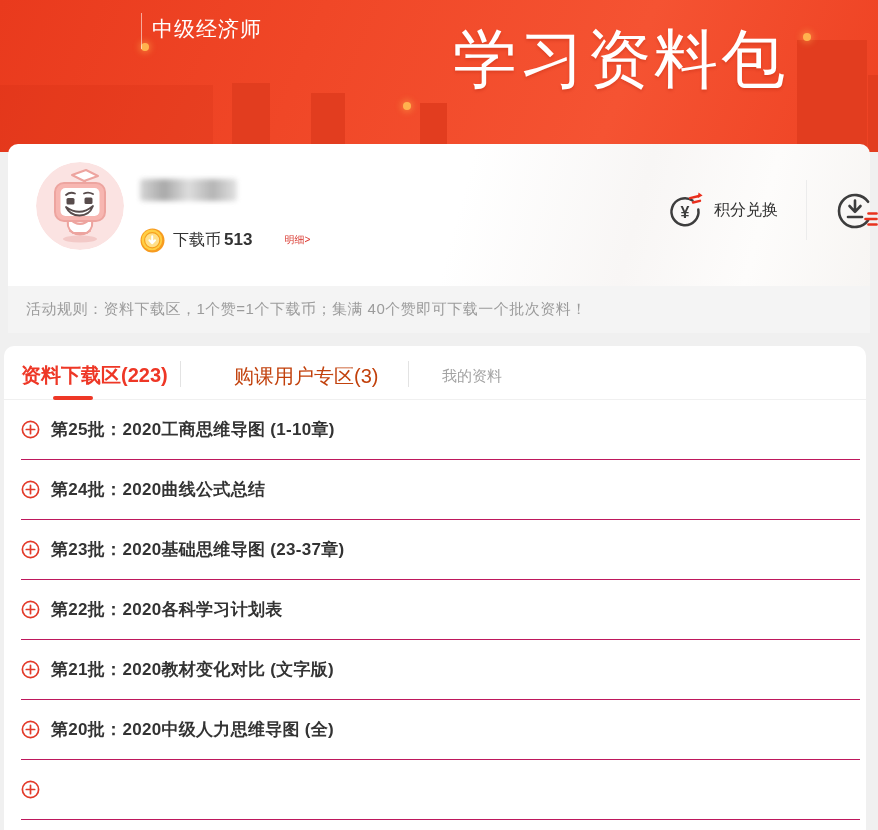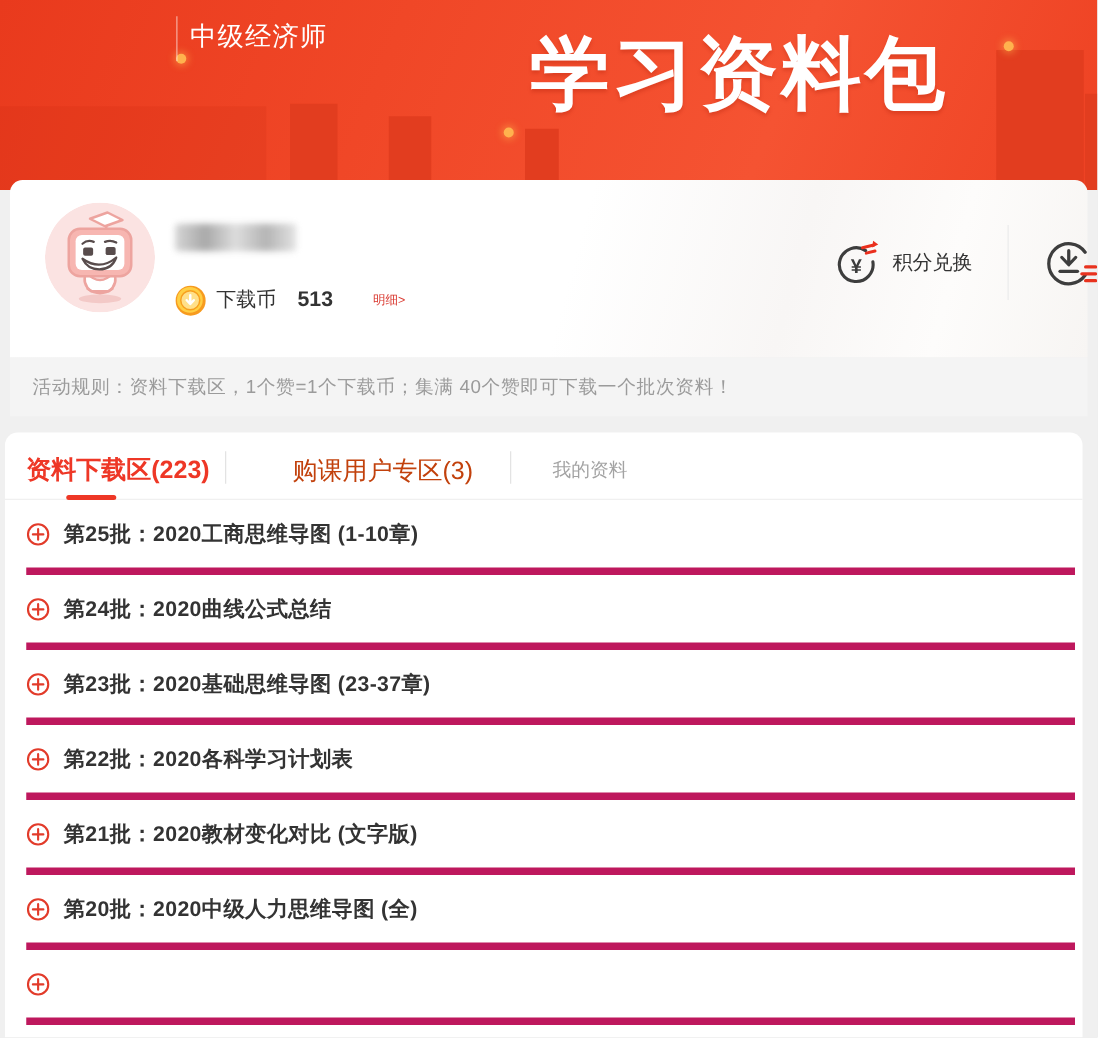--- a/index.html
+++ b/index.html
@@ -33,23 +33,23 @@
   }
   .brand-divider {
     position:absolute; left:141px; top:13px; width:1px; height:36px;
     background:rgba(255,255,255,.55);
   }
   .exam-name {
     position:absolute; left:152px; top:15px; color:#fff; font-size:21px;
     letter-spacing:1px; cursor:pointer;
   }
   .banner-title {
-    position:absolute; left:424px; top:22px; width:364px; text-align:left;
+    position:absolute; left:424px; top:22px; width:364px; text-align:right;
     font-family:"Liberation Serif","DejaVu Serif",serif;
-    font-weight:bold; font-size:64px; line-height:1.2; color:#fff;
+    font-weight:normal; font-size:64px; line-height:1.2; color:#fff;
     letter-spacing:3px; white-space:nowrap;
     text-shadow:0 2px 3px rgba(160,25,5,.25);
   }
 
   
   .user-card {
     position:absolute; left:8px; top:144px; width:862px; height:142px;
     background:linear-gradient(105deg,#ffffff 52%,#f8f6f5 72%,#fdfcfb 86%,#f7f5f3 100%);
     border-radius:10px 10px 0 0;
   }
@@ -62,21 +62,21 @@
     border-radius:3px;
     background:linear-gradient(90deg,#cfcfcf,#9a9a9a 25%,#d8d8d8 50%,#a8a8a8 75%,#dedede);
     filter:blur(2.5px); opacity:.85;
   }
   .coin-row {
     position:absolute; left:132px; top:82px; height:28px;
     display:flex; align-items:center;
   }
   .coin-icon { width:25px; height:25px; margin-right:8px; }
   .coin-label { font-size:16px; color:#333; }
-  .coin-value { font-size:17px; color:#333; font-weight:bold; margin-left:17px; }
+  .coin-value { font-size:17px; color:#333; font-weight:bold; margin-left:3px; }
   .detail-link {
     margin-left:32px; font-size:10px; color:#d9352c;
     cursor:pointer;
   }
   .points-exchange {
     position:absolute; left:658px; top:46px; height:40px;
     display:flex; align-items:center; cursor:pointer;
   }
   .points-exchange .label { font-size:16px; color:#333; margin-left:10px; }
   .card-divider {
@@ -112,21 +112,21 @@
     position:absolute; top:15px; width:1px; height:26px; background:#e3e3e3;
   }
   .tab-divider.d1 { left:176px; }
   .tab-divider.d2 { left:404px; }
   .tab-normal { left:230px; top:17px; font-size:20px; color:#c2410c; }
   .tab-muted  { left:438px; top:21px; font-size:15px; color:#a3a3a3; }
 
   .material-list { margin:0 6px 0 17px; }
   .material-row {
     height:60px; display:flex; align-items:center;
-    border-bottom:6px solid #be185d; cursor:pointer;
+    border-bottom:1px solid #be185d; cursor:pointer;
   }
   .plus-icon { width:19px; height:19px; margin-right:11px; flex:0 0 auto; }
   .material-title { font-size:17px; font-weight:bold; color:#333; letter-spacing:.3px; }
 </style>
 </head>
 <body>
 
 <div id="screen">
 
   <div class="header">

